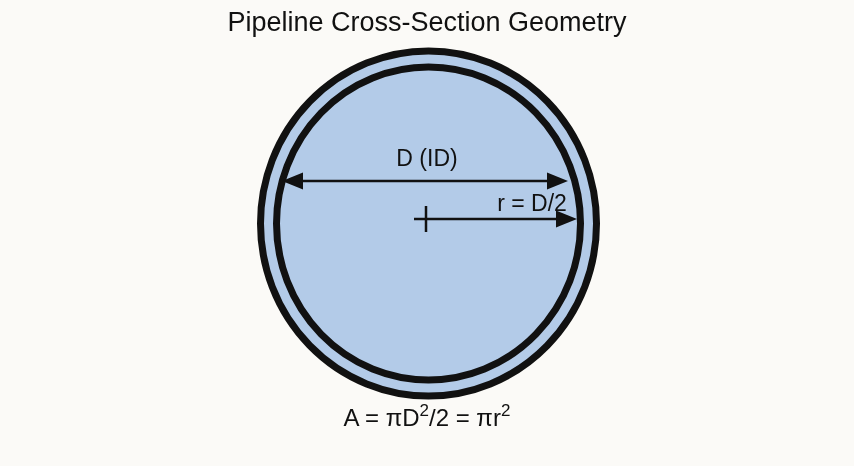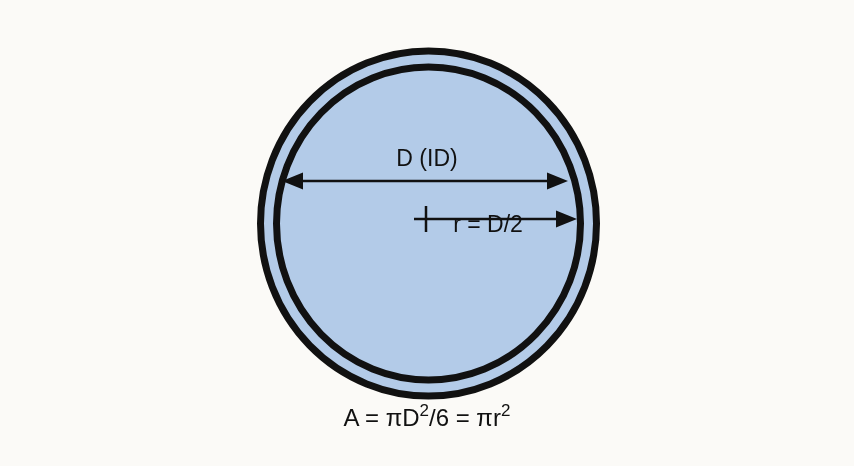--- a/index.html
+++ b/index.html
@@ -9,48 +9,49 @@
   }
   *{margin:0;padding:0;box-sizing:border-box;}
   html,body{width:854px;height:466px;background:var(--bg);
     font-family:"Liberation Sans", sans-serif;color:var(--line);}
   .canvas{position:relative;width:854px;height:466px;background:var(--bg);overflow:hidden;}
   .title{position:absolute;top:7px;left:0;width:100%;text-align:center;
     font-size:27px;line-height:30px;color:var(--line);}
   .diagram-svg{position:absolute;top:0;left:0;width:854px;height:466px;}
   .label{position:absolute;font-size:23px;line-height:25px;color:var(--line);white-space:nowrap;}
   .d-label{left:427px;top:146px;transform:translateX(-50%);}
-  .r-label{left:488px;top:191px;transform:translateX(-50%);margin-top:21px;}
+  .r-label{left:532px;top:191px;transform:translateX(-50%);}
   .formula{position:absolute;left:0;width:100%;text-align:center;
     font-size:24px;line-height:28px;color:var(--line);white-space:nowrap;}
   .f1{top:398px;}
   .f2{top:429px;}
   .formula sup{font-size:17px;position:relative;top:-1px;}
 </style>
 </head>
 <body>
 
 <div class="canvas">
 
+  <div class="title">Pipeline Cross-Section Geometry</div>
 
   <svg class="diagram-svg" viewBox="0 0 854 466" xmlns="http://www.w3.org/2000/svg">
 
     <ellipse cx="428.5" cy="223.5" rx="168" ry="172.5" fill="#b3cbe8" stroke="#111111" stroke-width="7"></ellipse>
 
     <ellipse cx="428.5" cy="223.5" rx="152" ry="156.5" fill="#b3cbe8" stroke="#111111" stroke-width="7"></ellipse>
 
     <line x1="300" y1="181" x2="550" y2="181" stroke="#111111" stroke-width="2.5"></line>
     <polygon points="282,181 303,172.5 303,189.5" fill="#111111"></polygon>
     <polygon points="568,181 547,172.5 547,189.5" fill="#111111"></polygon>
 
     <line x1="414" y1="219" x2="559" y2="219" stroke="#111111" stroke-width="2.5"></line>
     <polygon points="577,219 556,210.5 556,227.5" fill="#111111"></polygon>
 
     <line x1="426" y1="206" x2="426" y2="232" stroke="#111111" stroke-width="2.5"></line>
   </svg>
 
   <div class="label d-label">D (ID)</div>
   <div class="label r-label">r = D/2</div>
 
-  <div class="formula f1"><span>A = πD</span><sup>2</sup><span>/6 = πr</span><sup>2</sup></div>
+  <div class="formula f1"><span>A = πD</span><sup>2</sup><span>/2 = πr</span><sup>2</sup></div>
 
 
 </div>
 
 </body></html>

